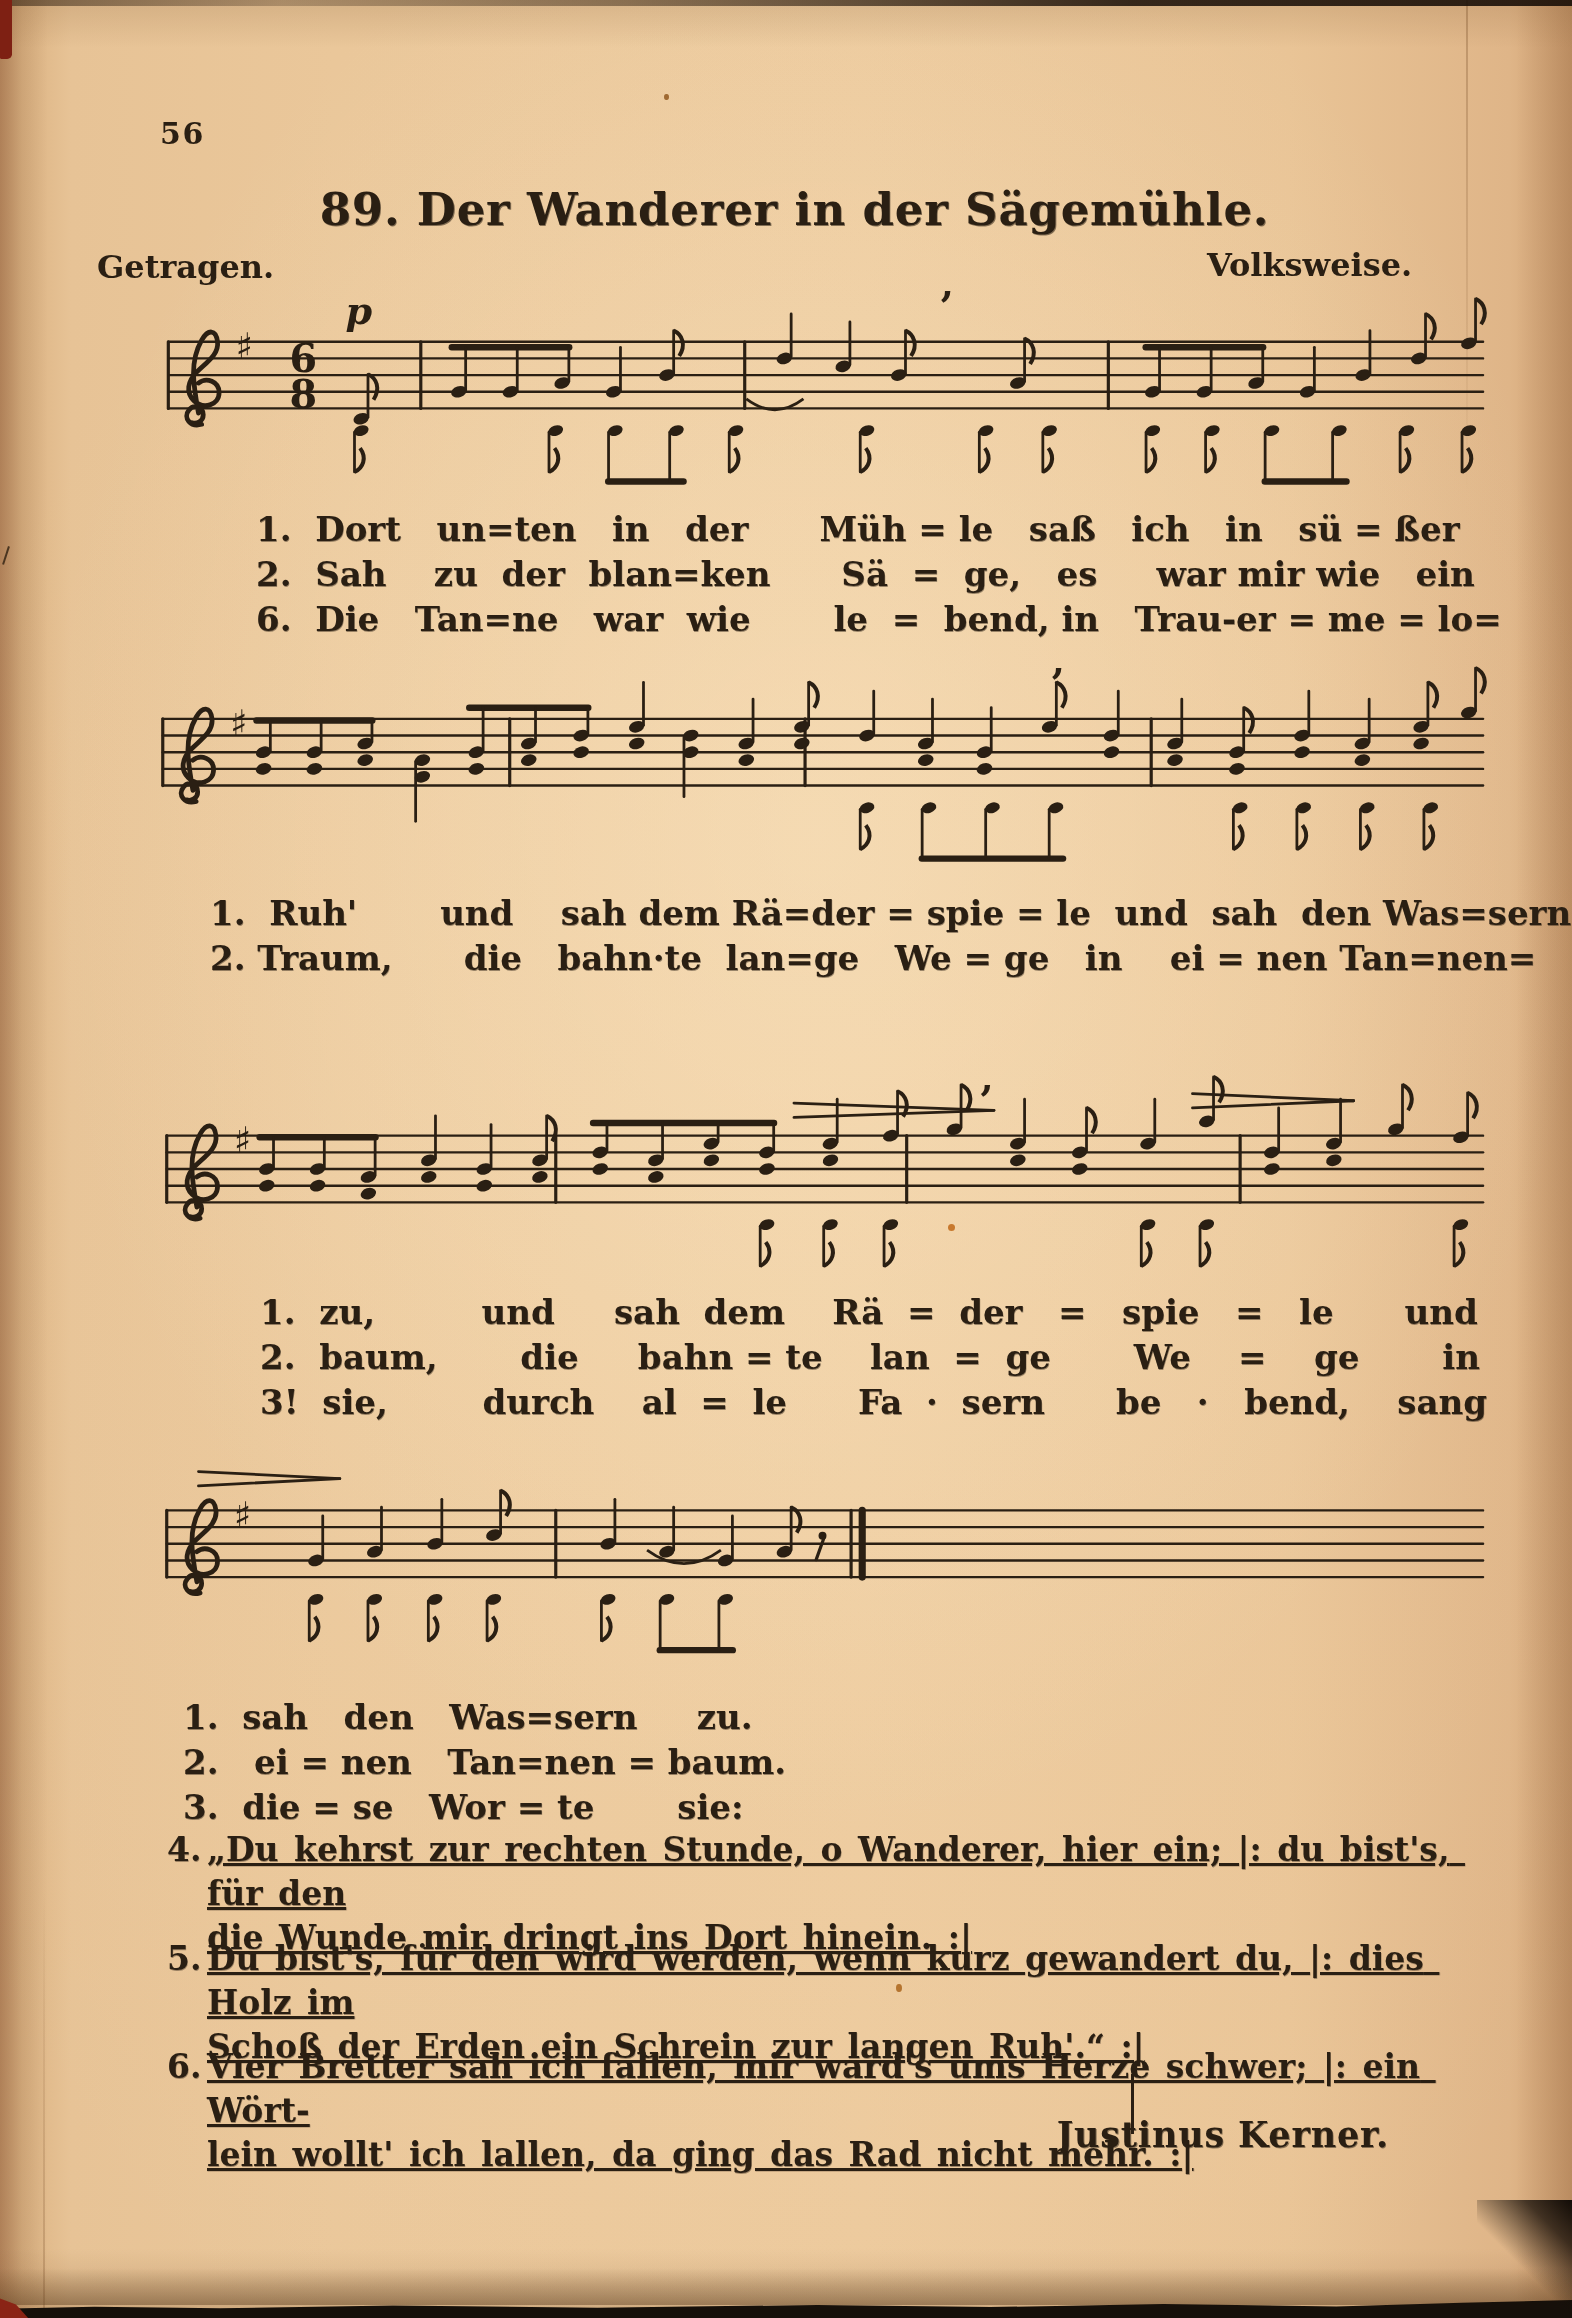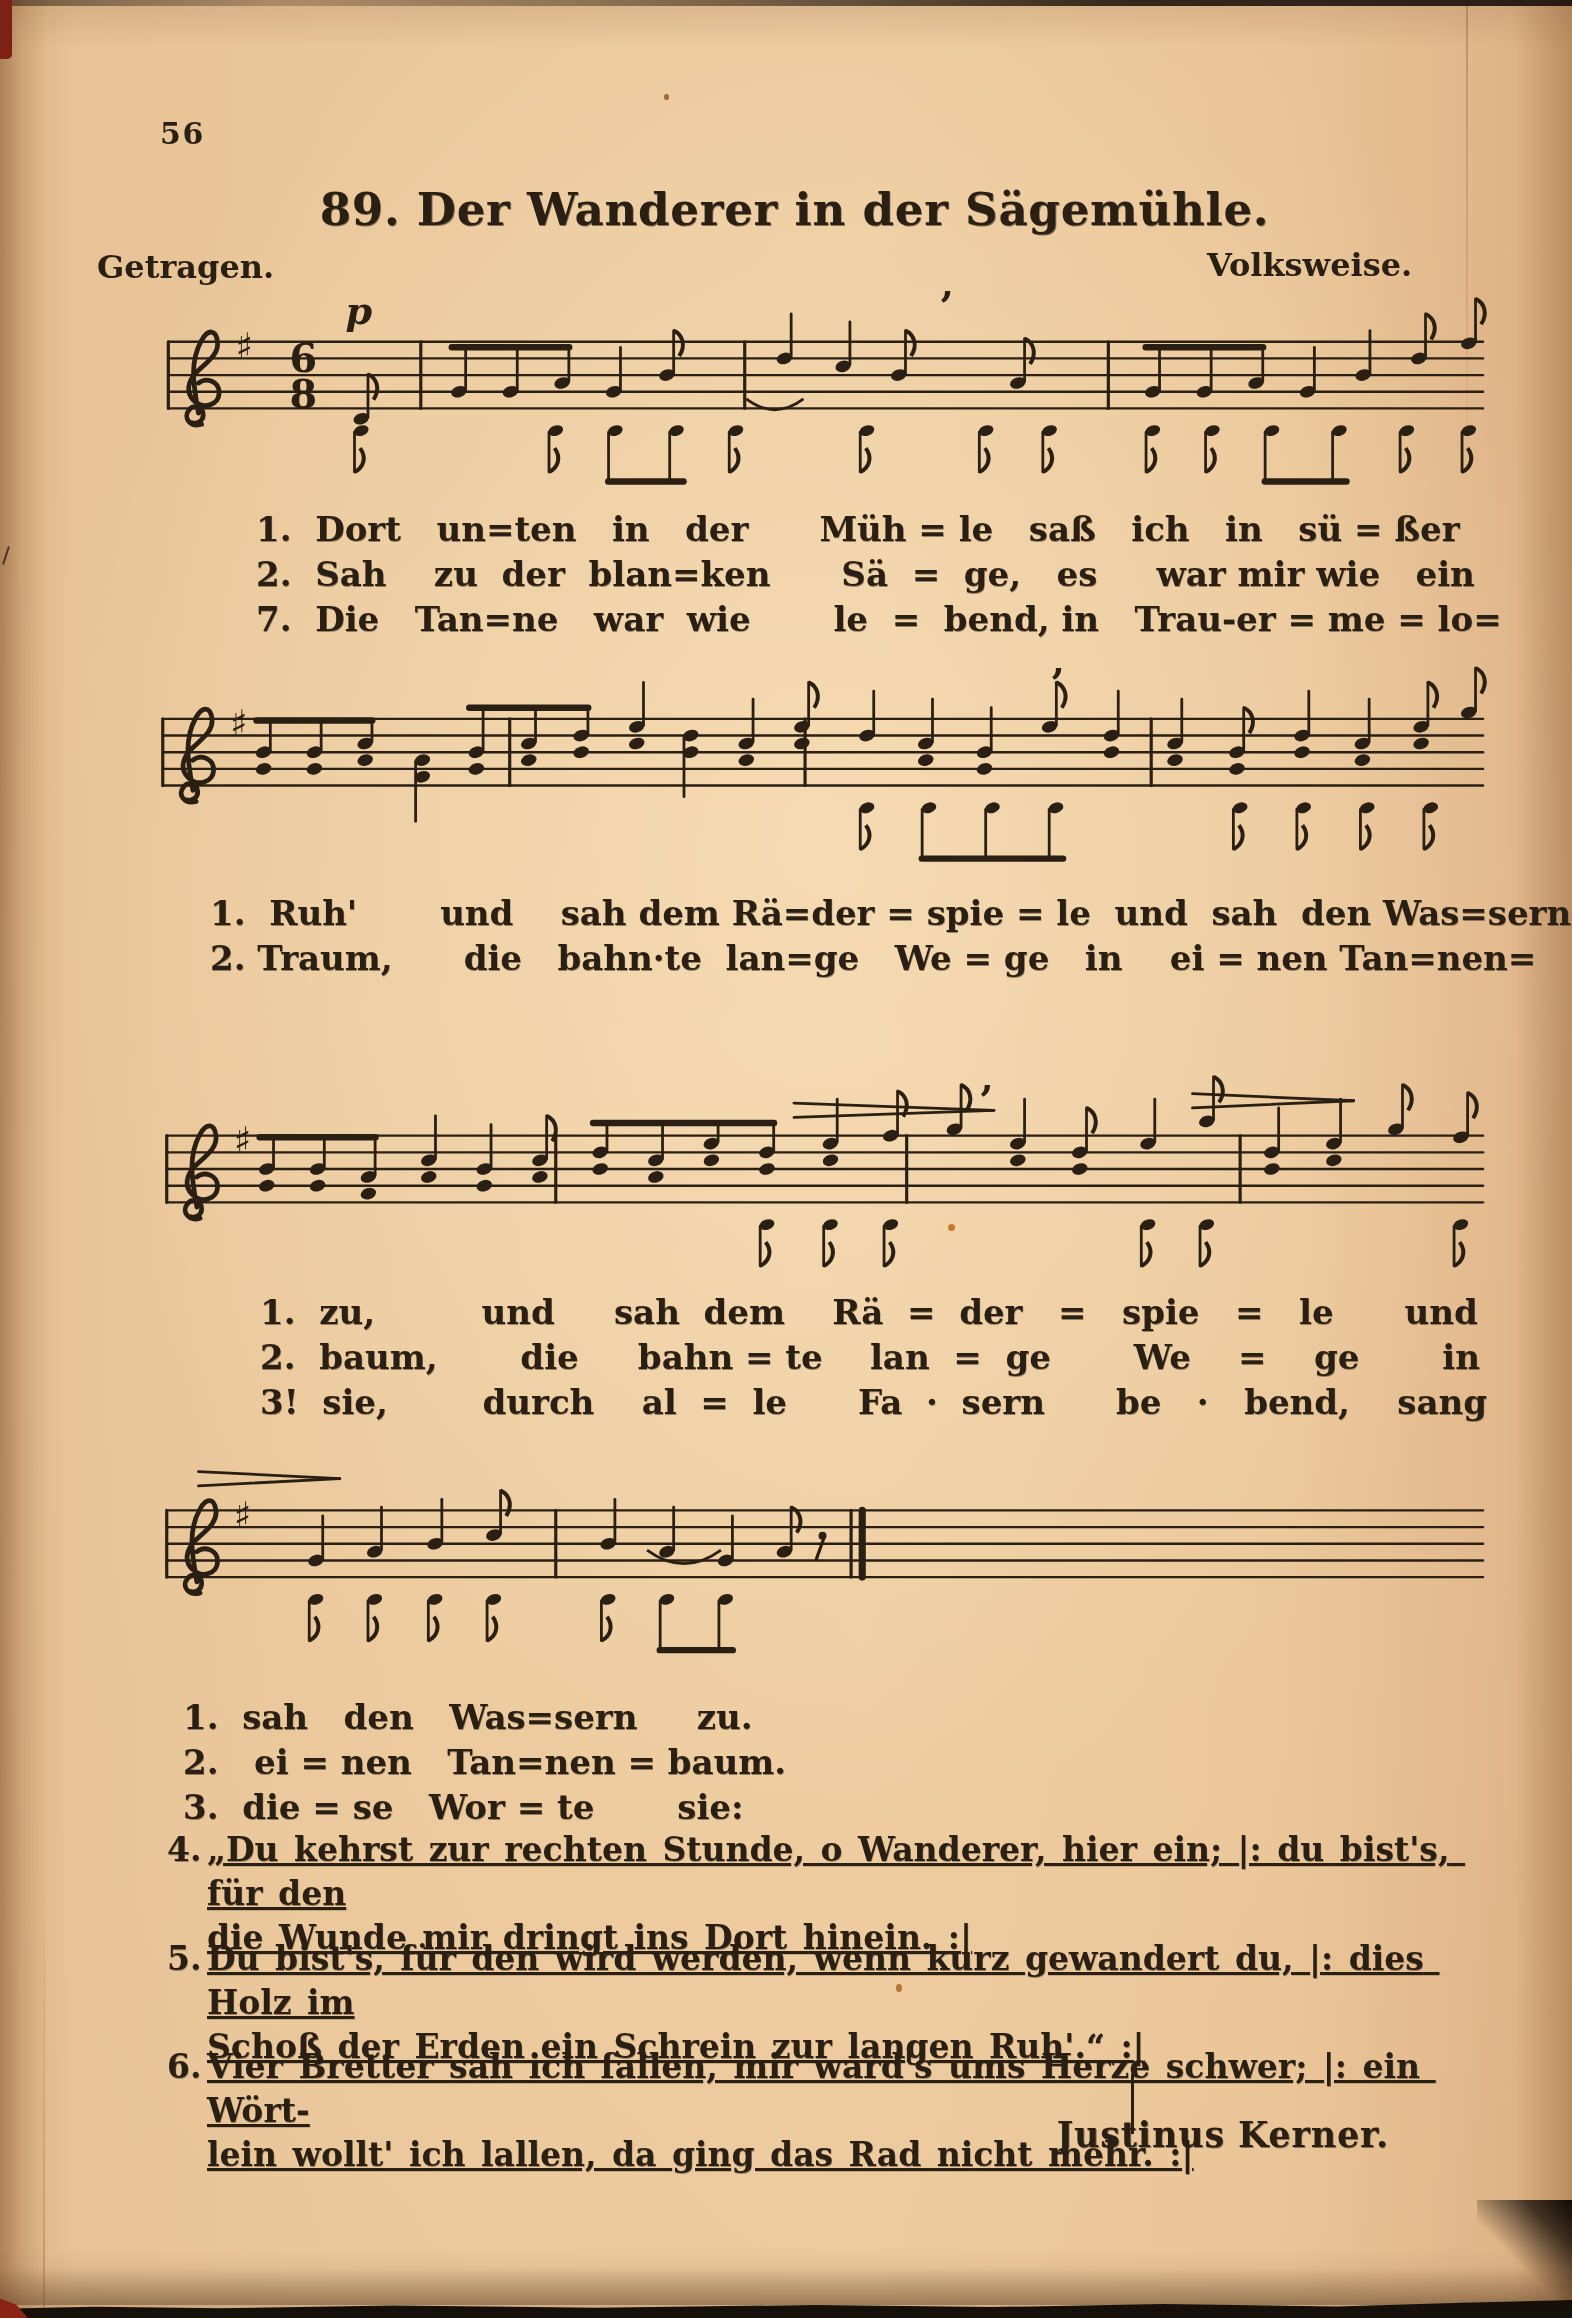--- a/index.html
+++ b/index.html
@@ -447,21 +447,21 @@
       <circle cx="1036" cy="1934" r="5" fill="#2a1f13"></circle>
       <line x1="1038" y1="1936" x2="1028" y2="1964" stroke="#2a1f13" stroke-width="4" stroke-linecap="round"></line>
     </g>
   </svg>
 
 <div class="pagenum">56</div>
 <div class="title">89. Der Wanderer in der Sägemühle.</div>
 <div class="tempo">Getragen.</div>
 <div class="source">Volksweise.</div>
 
-<div class="lyrics" id="lyrics-1"><div>1.  Dort   un=ten   in   der      Müh = le   saß   ich   in   sü = ßer</div><div>2.  Sah    zu  der  blan=ken      Sä  =  ge,   es     war mir wie   ein</div><div>7.  Die   Tan=ne   war  wie       le  =  bend, in   Trau-er = me = lo=</div></div>
+<div class="lyrics" id="lyrics-1"><div>1.  Dort   un=ten   in   der      Müh = le   saß   ich   in   sü = ßer</div><div>2.  Sah    zu  der  blan=ken      Sä  =  ge,   es     war mir wie   ein</div><div>6.  Die   Tan=ne   war  wie       le  =  bend, in   Trau-er = me = lo=</div></div>
 <div class="lyrics" id="lyrics-2"><div>1.  Ruh'       und    sah dem Rä=der = spie = le  und  sah  den Was=sern</div><div>2. Traum,      die   bahn·te  lan=ge   We = ge   in    ei = nen Tan=nen=</div></div>
 <div class="lyrics" id="lyrics-3"><div>1.  zu,         und     sah  dem    Rä  =  der   =   spie   =   le      und</div><div>2.  baum,       die     bahn = te    lan  =  ge       We    =    ge       in</div><div>3!  sie,        durch    al  =  le      Fa  ·  sern      be   ·   bend,    sang</div></div>
 <div class="lyrics" id="lyrics-4"><div>1.  sah   den   Was=sern     zu.</div><div>2.   ei = nen   Tan=nen = baum.</div><div>3.  die = se   Wor = te       sie:</div></div>
 
 <div class="verse" id="verse-4">
   <span class="vnum">4.</span>
   <div class="vtext"><span class="l1">„Du kehrst zur rechten Stunde, o Wanderer, hier ein; |: du bist's, für den</span><br><span class="l2">die Wunde mir dringt ins Dort hinein. :|</span></div>
 </div>
 <div class="verse" id="verse-5">
   <span class="vnum">5.</span>

